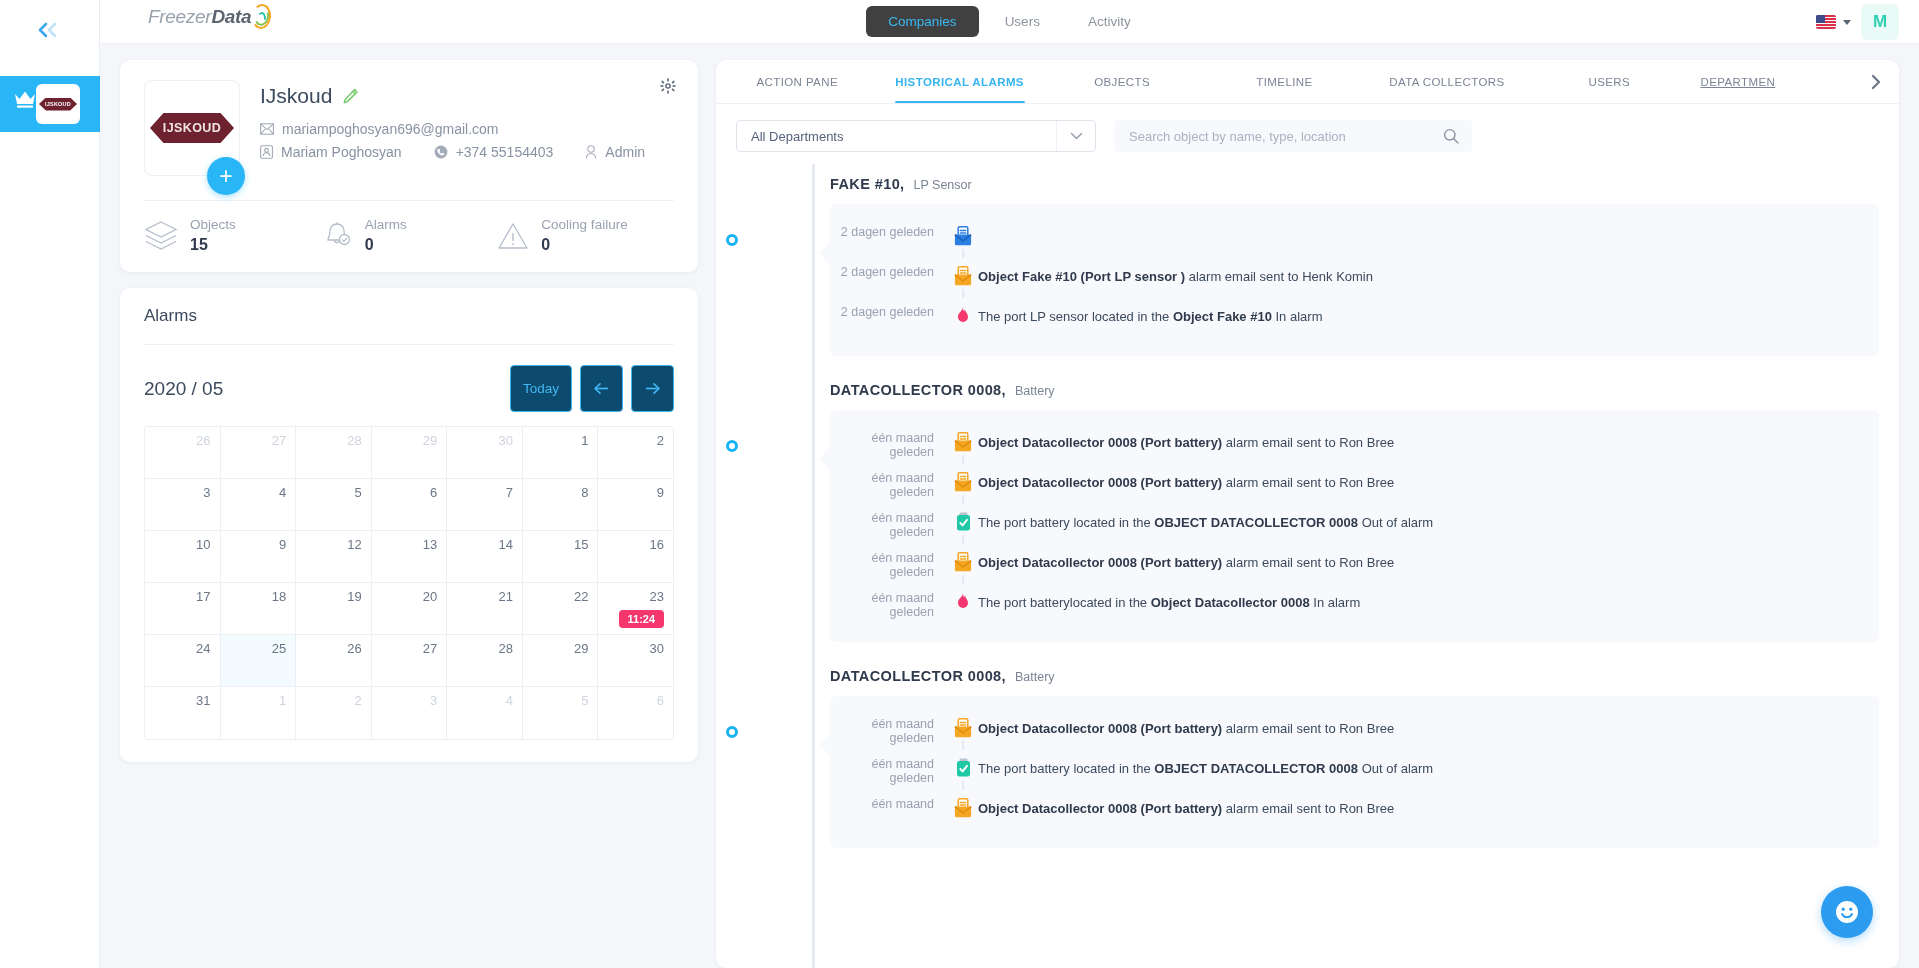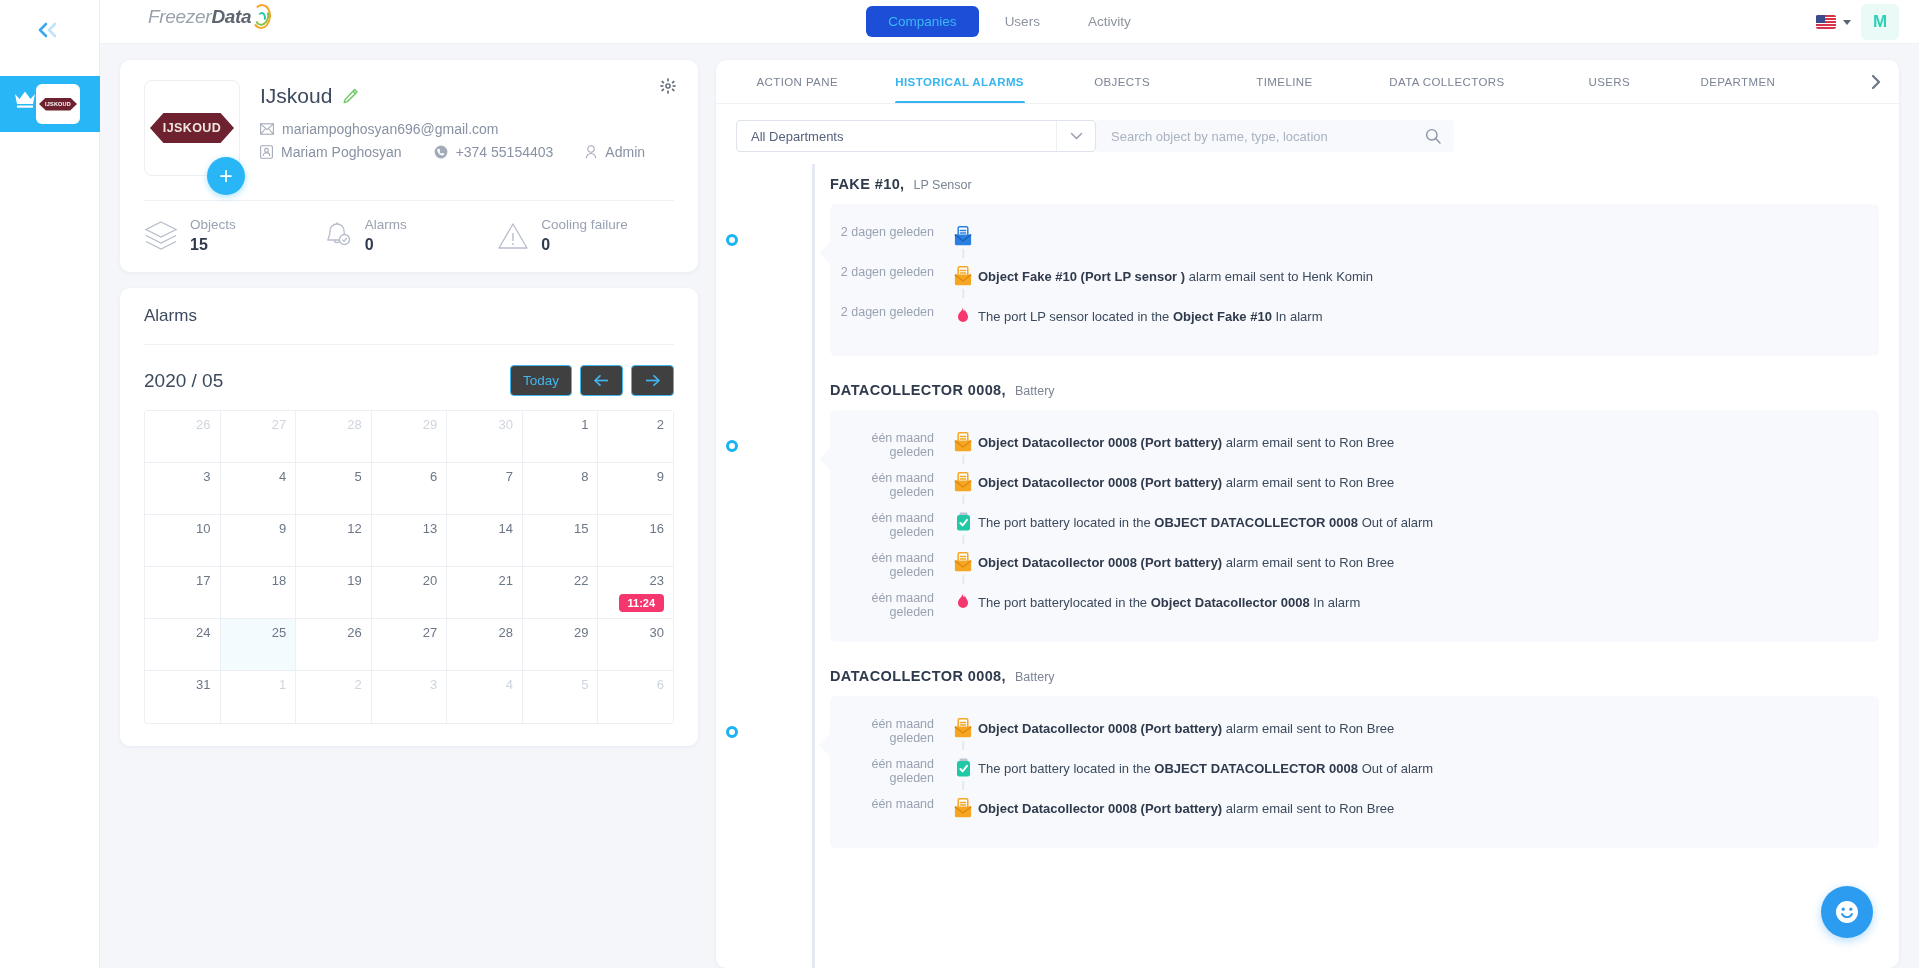--- a/index.html
+++ b/index.html
@@ -58,21 +58,21 @@
   .arc { position: absolute; border-style: solid; border-color: transparent; border-radius: 50%; }
   .arc1 { left: 4px; top: 2px; width: 19px; height: 25px; border-width: 2.4px; border-right-color: #f5a623; border-top-color: #f5a623; border-bottom-color:#f5a623; transform: rotate(6deg); }
   .arc2 { left: 7px; top: 6px; width: 14px; height: 18px; border-width: 2.2px; border-right-color: #8bc34a; border-bottom-color: #8bc34a; transform: rotate(18deg); }
   .arc3 { left: 10px; top: 10px; width: 8px; height: 10px; border-width: 2px; border-right-color: #26c6a8; border-top-color:#26c6a8; transform: rotate(-10deg); }
 
   .navtabs { margin: 0 auto; display: flex; align-items: center; gap: 4px; }
   .navtab {
     padding: 8px 22px; font-size: 13.5px; color: #8d949e;
     border-radius: 6px; cursor: pointer; white-space: nowrap;
   }
-  .navtab.active { color: #3ab9f5; background: #1d4ed8; font-weight: 500; }
+  .navtab.active { color: #3ab9f5; background: #404040; font-weight: 500; }
 
   .topright { position: absolute; right: 20px; top: 0; height: 44px; display: flex; align-items: center; gap: 10px; }
   .flagbox { display: flex; align-items: center; gap: 7px; cursor: pointer; }
   .flag { width: 20px; height: 14px; border-radius: 2px; overflow: hidden; position: relative; background: #fff; }
   .flag .stripes { position: absolute; inset: 0;
     background: repeating-linear-gradient(to bottom, #d8334a 0, #d8334a 1.55px, #fff 1.55px, #fff 3.1px); }
   .flag .canton { position: absolute; left: 0; top: 0; width: 9px; height: 7.5px; background: #3c4b8c; }
   .chev-dn { width: 0; height: 0; border-left: 4px solid transparent; border-right: 4px solid transparent; border-top: 5px solid #5a6472; }
   .avatar {
     width: 38px; height: 36px; border-radius: 6px; background: #eafaf7;
@@ -120,22 +120,22 @@
   .stat-val { font-size: 16px; color: #2f3a4d; font-weight: 600; margin-top: 4px; }
 
   
   .alarms { padding: 18px 24px 22px 24px; }
   .alarms-title { font-size: 17px; color: #3c4a5e; }
   .alarms-rule { height: 1px; background: #eef1f5; margin: 18px 0 0 0; }
   .cal-head { display: flex; align-items: center; justify-content: space-between; padding: 20px 0 14px 0; }
   .cal-month { font-size: 19px; color: #3c4a5e; font-weight: 500; }
   .cal-ctrls { display: flex; gap: 8px; }
   .cal-btn {
-    height: 31px; min-width: 36px; padding: 0 12px; border: 1px solid #42b6f0; border-radius: 4px;
-    background: #404040; color: #42b6f0; font-size: 13.5px; cursor: pointer;
+    height: 47px; min-width: 36px; padding: 0 12px; border: 1px solid #42b6f0; border-radius: 4px;
+    background: #0c4a6e; color: #42b6f0; font-size: 13.5px; cursor: pointer;
     display: flex; align-items: center; justify-content: center;
   }
   .cal-grid { border: 1px solid #eceff4; border-radius: 3px; overflow: hidden; }
   .cal-row { display: flex; }
   .cal-row.dows .cal-cell { height: 34px; align-items: center; justify-content: center; color: #9aa2b1; font-size: 13px; padding: 0; }
   .cal-cell {
     flex: 1 1 0; min-width: 0; border-right: 1px solid #eceff4; border-bottom: 1px solid #eceff4;
     height: 52px; padding: 6px 9px 0 0; display: flex; flex-direction: column; align-items: flex-end;
     font-size: 13px; color: #6b7686; position: relative; cursor: pointer; background:#fff;
   }
@@ -153,24 +153,24 @@
     box-shadow: 0 1px 4px rgba(38,50,80,.06); display: flex; flex-direction: column; overflow: hidden; justify-content: center; }
   .tabbar { height: 44px; flex: 0 0 44px; display: flex; align-items: stretch; border-bottom: 1px solid #eef1f6; position: relative; }
   .tab {
     display: flex; align-items: center; justify-content: center; padding: 0 10px;
     font-size: 11.5px; letter-spacing: .4px; color: #7b8494; cursor: pointer;
     position: relative; white-space: nowrap; flex: 1 1 0; min-width: 0; overflow: hidden;
   }
   .tab.active { color: #36b5f0; font-weight: 600; }
   .tab.active::after { content: ""; position: absolute; left: 50%; transform: translateX(-50%);
     bottom: -1px; width: 130px; height: 3px; background: #36b5f0; border-radius: 2px; }
-  .tab.clip { justify-content: flex-start; }
+  .tab.clip { justify-content: flex-start; text-decoration: underline; }
   .tab-next { width: 46px; flex: 0 0 46px; display: flex; align-items: center; justify-content: center; cursor: pointer; }
 
-  .filters { display: flex; padding: 16px 20px 12px 20px; }
+  .filters { display: flex; gap: 18px; padding: 16px 20px 12px 20px; }
   .select {
     width: 360px; height: 32px; border: 1px solid #dfe4ec; border-radius: 4px; background: #fff;
     display: flex; align-items: center; justify-content: space-between; padding: 0 0 0 14px;
     font-size: 13px; color: #56617a; cursor: pointer;
   }
   .select .sep { width: 1px; height: 30px; background: #eceff4; }
   .select .caret { width: 38px; display: flex; align-items: center; justify-content: center; }
   .search {
     flex: 1; max-width: 358px; height: 32px; background: #f7f9fc; border: 1px solid #f7f9fc; border-radius: 3px;
     display: flex; align-items: center; padding: 0 12px 0 14px;

